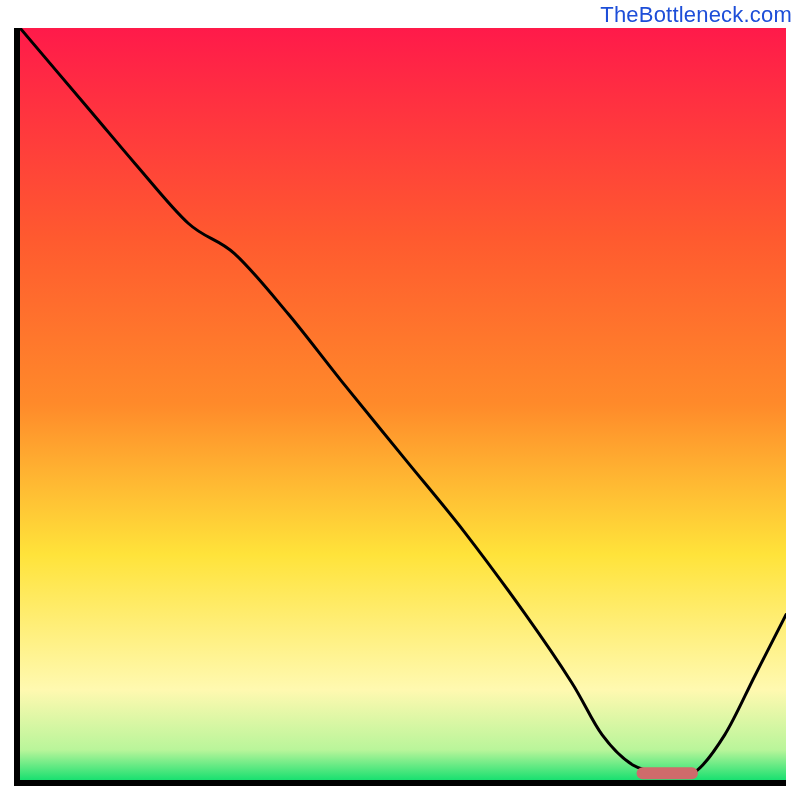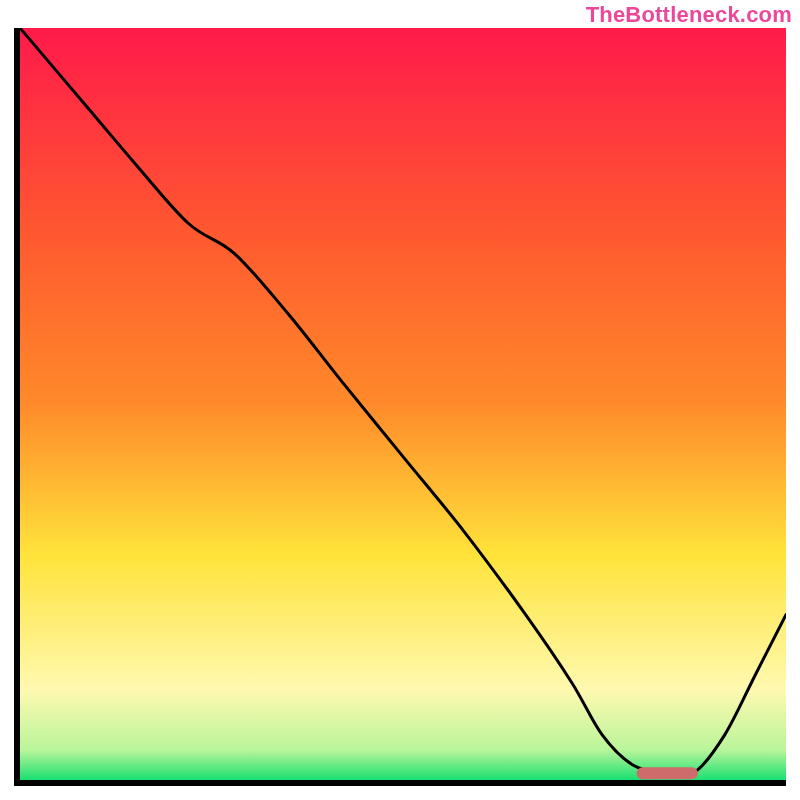--- a/index.html
+++ b/index.html
@@ -13,23 +13,23 @@
   }
   .wrap {
     position: relative;
     width: 800px;
     height: 800px;
   }
   .watermark {
     position: absolute;
     top: 2px;
     right: 8px;
-    color: #ec4899;
+    color: #1d4ed8;
     font-size: 22px;
-    font-weight: bold;
+    font-weight: normal;
     letter-spacing: 0.2px;
     z-index: 10;
   }
   .frame {
     position: absolute;
     left: 14px;
     top: 28px;
     width: 772px;
     height: 758px;
     box-sizing: border-box;

